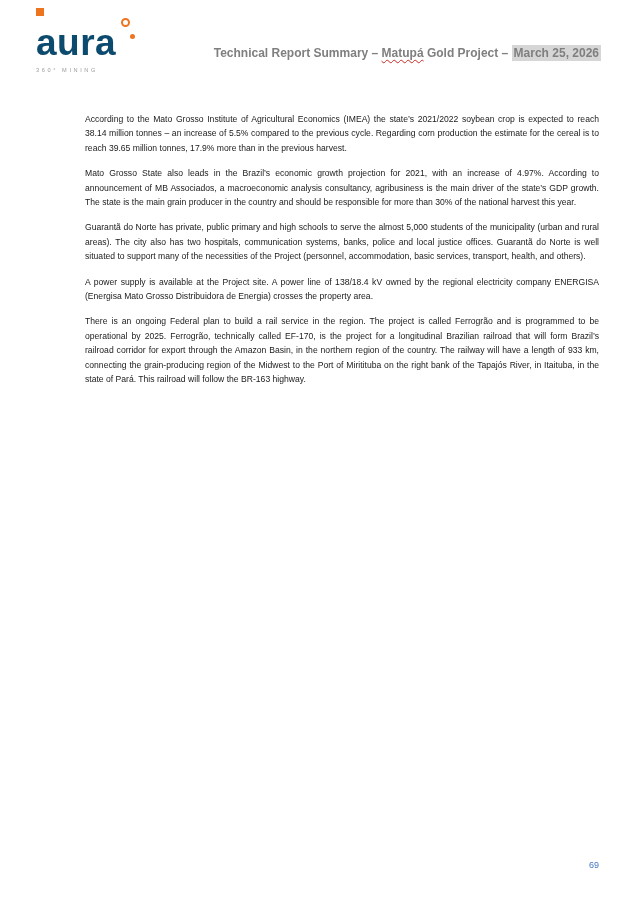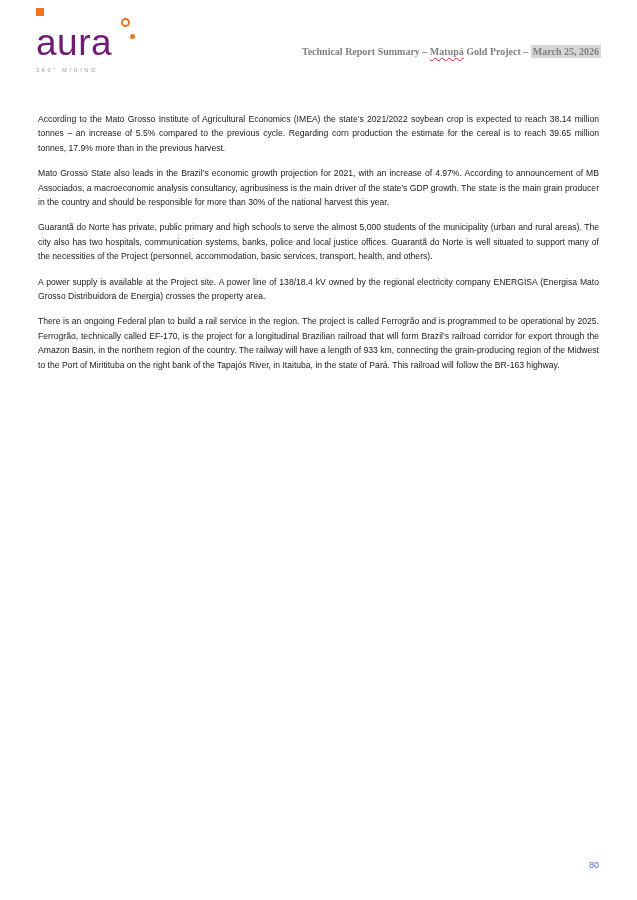--- a/index.html
+++ b/index.html
@@ -32,23 +32,23 @@
     position: absolute;
     left: 36px;
     top: 24px;
   }
   .logo-row {
     position: relative;
     display: inline-block;
   }
   .wordmark {
     font-size: 37px;
-    font-weight: 400;
+    font-weight: 700;
     letter-spacing: 0.5px;
-    color: #701a75;
+    color: #0c4a6e;
     line-height: 1;
   }
   .logo-marks {
     position: absolute;
     left: 81px;
     top: -6px;
     width: 20px;
     height: 36px;
   }
   .ring-icon {
@@ -75,25 +75,24 @@
     letter-spacing: 2.6px;
     color: #9a9a9a;
     font-weight: 400;
   }
 
   
   .header-title {
     position: absolute;
     top: 46px;
     right: 36px;
-    font-size: 10px;
+    font-size: 12px;
     font-weight: 700;
     color: #7f7f7f;
     white-space: nowrap;
-    font-family: Liberation Serif, serif;
   }
   .header-title .misspelled {
     text-decoration: underline;
     text-decoration-style: wavy;
     text-decoration-color: #cc2a22;
     text-decoration-thickness: 1px;
     text-underline-offset: 2px;
   }
   .header-title .field-highlight {
     background: #d6d6d6;
@@ -106,20 +105,21 @@
     left: 38px;
     right: 38px;
     top: 112px;
     color: #1a1a1a;
   }
   .content p {
     font-size: 8.6px;
     line-height: 14.4px;
     text-align: justify;
     margin-bottom: 11px;
+    margin-left: 47px;
   }
 
   
   .page-number {
     position: absolute;
     right: 38px;
     bottom: 30px;
     font-size: 9px;
     color: #4472c4;
   }
@@ -145,15 +145,15 @@
   <div class="header-title"><span>Technical Report Summary – </span><span class="misspelled">Matupá</span><span> Gold Project – </span><span class="field-highlight">March 25, 2026</span></div>
 
   <div class="content">
     <p>According to the Mato Grosso Institute of Agricultural Economics (IMEA) the state’s 2021/2022 soybean crop is expected to reach 38.14 million tonnes – an increase of 5.5% compared to the previous cycle. Regarding corn production the estimate for the cereal is to reach 39.65 million tonnes, 17.9% more than in the previous harvest.</p>
     <p>Mato Grosso State also leads in the Brazil’s economic growth projection for 2021, with an increase of 4.97%. According to announcement of MB Associados, a macroeconomic analysis consultancy, agribusiness is the main driver of the state’s GDP growth. The state is the main grain producer in the country and should be responsible for more than 30% of the national harvest this year.</p>
     <p>Guarantã do Norte has private, public primary and high schools to serve the almost 5,000 students of the municipality (urban and rural areas). The city also has two hospitals, communication systems, banks, police and local justice offices. Guarantã do Norte is well situated to support many of the necessities of the Project (personnel, accommodation, basic services, transport, health, and others).</p>
     <p>A power supply is available at the Project site. A power line of 138/18.4 kV owned by the regional electricity company ENERGISA (Energisa Mato Grosso Distribuidora de Energia) crosses the property area.</p>
     <p>There is an ongoing Federal plan to build a rail service in the region. The project is called Ferrogrão and is programmed to be operational by 2025. Ferrogrão, technically called EF-170, is the project for a longitudinal Brazilian railroad that will form Brazil’s railroad corridor for export through the Amazon Basin, in the northern region of the country. The railway will have a length of 933 km, connecting the grain-producing region of the Midwest to the Port of Miritituba on the right bank of the Tapajós River, in Itaituba, in the state of Pará. This railroad will follow the BR-163 highway.</p>
   </div>
 
-  <div class="page-number">80</div>
+  <div class="page-number">69</div>
 
 </div>
 
 </body></html>

